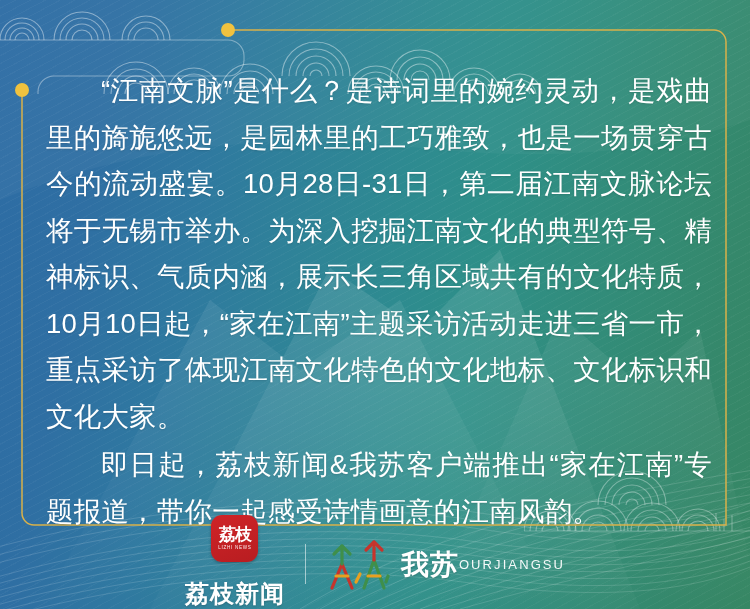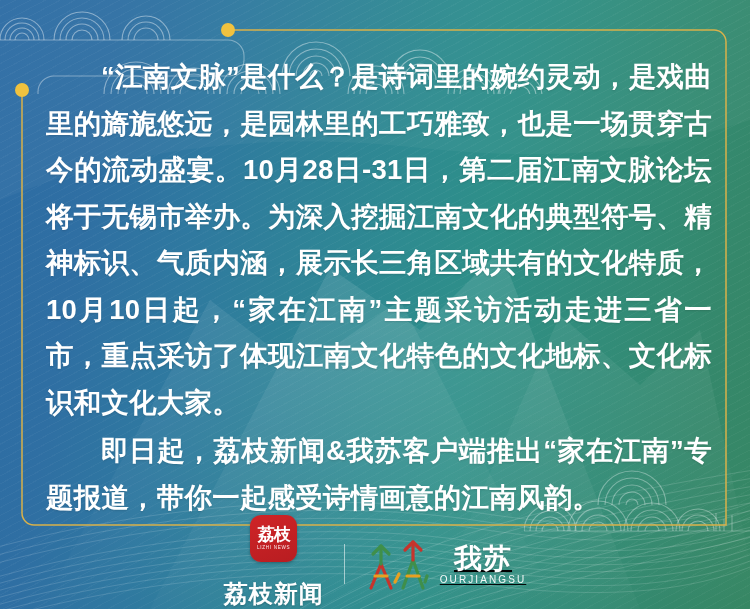--- a/index.html
+++ b/index.html
@@ -72,27 +72,27 @@
     position: absolute;
     left: 0; top: 0;
     width: 750px; height: 609px;
     pointer-events: none;
   }
 
   
   .copy {
     position: absolute;
     left: 46px;
-    top: 54px;
+    top: 68px;
     width: 666px;
     color: #ffffff;
     font-size: 27.5px;
     line-height: 46.5px;
     letter-spacing: 0.2px;
-    font-weight: 700;
+    font-weight: 400;
     text-align: justify;
     text-justify: inter-character;
     text-shadow: 0 1px 2px rgba(0,0,0,0.13);
   }
   .copy p {
     margin: 0;
     text-indent: 2em;
   }
   .copy p + p { margin-top: 2px; }
 
@@ -158,37 +158,36 @@
     flex: none;
     margin: 0 6px;
   }
   .brand-wosu {
     display: flex;
     align-items: center;
     gap: 11px;
   }
   .wosu-text {
     display: flex;
-    flex-direction: column;
+    flex-direction: row;
     align-items: center;
     justify-content: center;
-    text-decoration: underline;
   }
   .wosu-cn {
     color: #ffffff;
     font-size: 28px;
     font-weight: 700;
     line-height: 31px;
     letter-spacing: 1px;
     white-space: nowrap;
     text-shadow: 0 1px 2px rgba(0,0,0,0.2);
   }
   .wosu-en {
     color: #ffffff;
-    font-size: 10px;
+    font-size: 13px;
     line-height: 11px;
     letter-spacing: 2.1px;
     white-space: nowrap;
     opacity: .95;
   }
 </style>
 </head>
 <body>
 
 <div id="poster">

